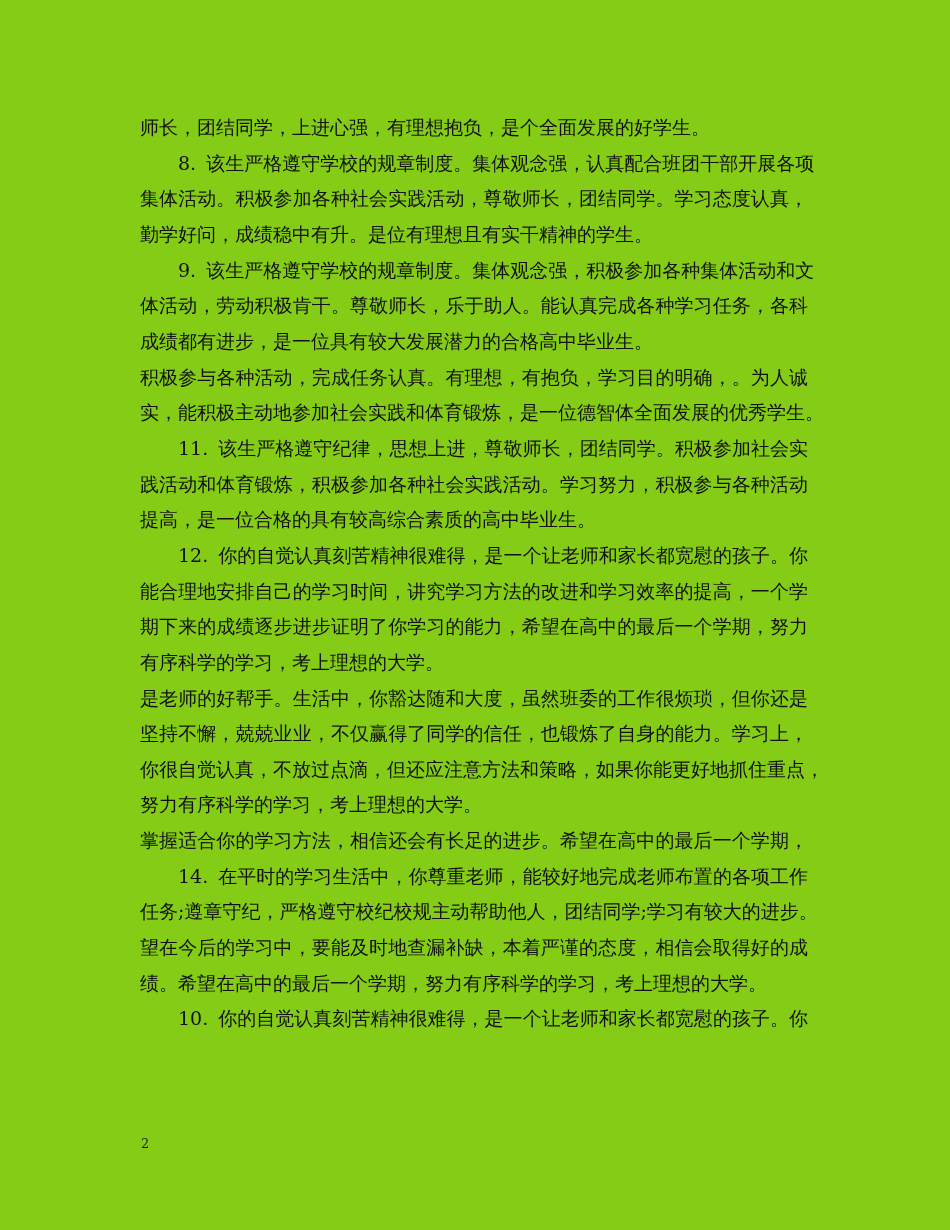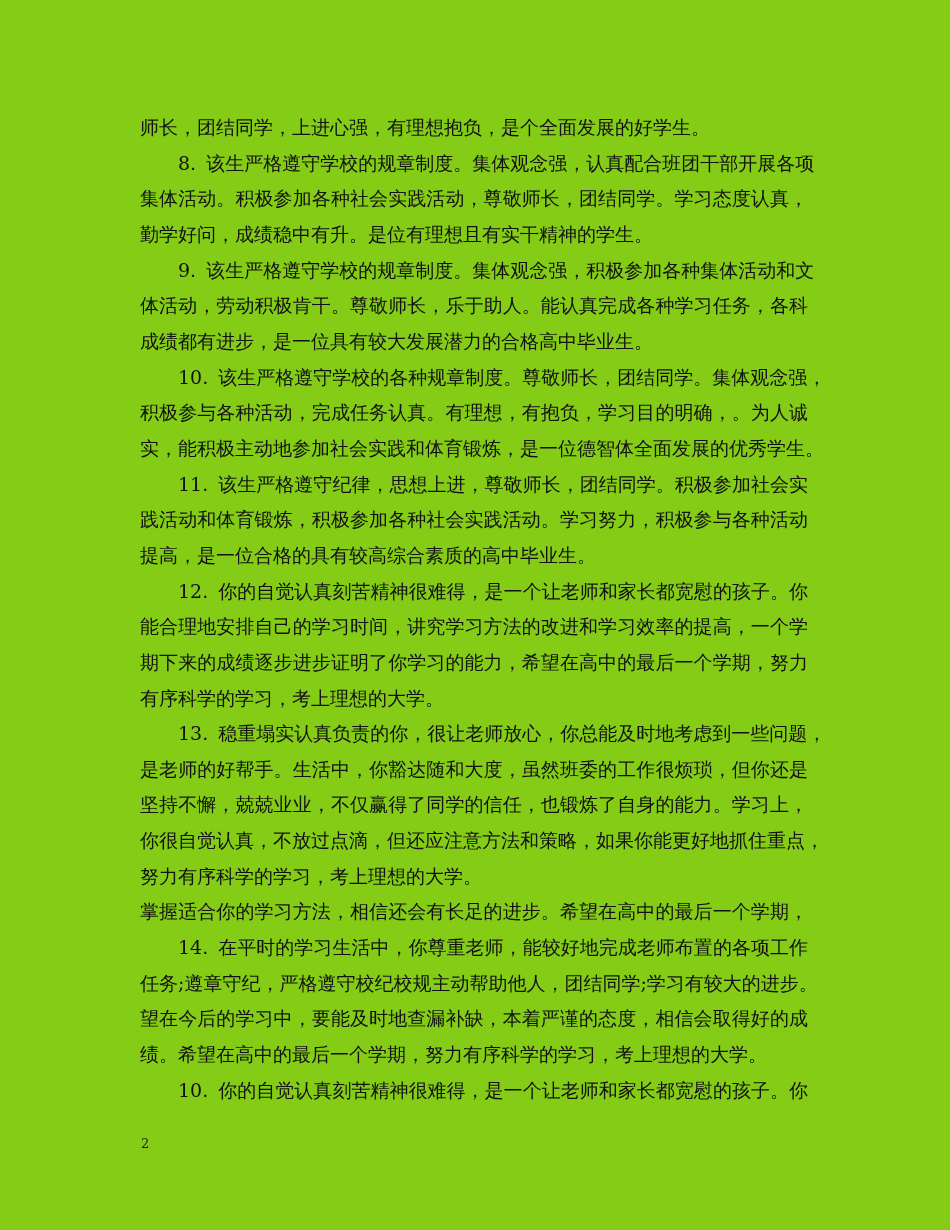--- a/index.html
+++ b/index.html
@@ -54,40 +54,38 @@
       <div class="line">勤学好问，成绩稳中有升。是位有理想且有实干精神的学生。</div>
     </div>
 
     <div class="paragraph">
       <div class="line full indent"><span class="num">9.</span><span>该生严格遵守学校的规章制度。集体观念强，积极参加各种集体活动和文</span></div>
       <div class="line full">体活动，劳动积极肯干。尊敬师长，乐于助人。能认真完成各种学习任务，各科</div>
       <div class="line">成绩都有进步，是一位具有较大发展潜力的合格高中毕业生。</div>
     </div>
 
     <div class="paragraph">
-      <div class="line full indent"><span class="num">10.</span><span>该生严格遵守学校的各种规章制度。尊敬师长，团结同学。集体观念强，</span></div>
       <div class="line full">积极参与各种活动，完成任务认真。有理想，有抱负，学习目的明确，。为人诚</div>
       <div class="line">实，能积极主动地参加社会实践和体育锻炼，是一位德智体全面发展的优秀学生。</div>
     </div>
 
     <div class="paragraph">
       <div class="line full indent"><span class="num">11.</span><span>该生严格遵守纪律，思想上进，尊敬师长，团结同学。积极参加社会实</span></div>
       <div class="line full">践活动和体育锻炼，积极参加各种社会实践活动。学习努力，积极参与各种活动</div>
       <div class="line">提高，是一位合格的具有较高综合素质的高中毕业生。</div>
     </div>
 
     <div class="paragraph">
       <div class="line full indent"><span class="num">12.</span><span>你的自觉认真刻苦精神很难得，是一个让老师和家长都宽慰的孩子。你</span></div>
       <div class="line full">能合理地安排自己的学习时间，讲究学习方法的改进和学习效率的提高，一个学</div>
       <div class="line full">期下来的成绩逐步进步证明了你学习的能力，希望在高中的最后一个学期，努力</div>
       <div class="line">有序科学的学习，考上理想的大学。</div>
     </div>
 
     <div class="paragraph">
-      <div class="line full indent"><span class="num">13.</span><span>稳重塌实认真负责的你，很让老师放心，你总能及时地考虑到一些问题，</span></div>
       <div class="line full">是老师的好帮手。生活中，你豁达随和大度，虽然班委的工作很烦琐，但你还是</div>
       <div class="line full">坚持不懈，兢兢业业，不仅赢得了同学的信任，也锻炼了自身的能力。学习上，</div>
       <div class="line full">你很自觉认真，不放过点滴，但还应注意方法和策略，如果你能更好地抓住重点，</div>
       <div class="line">努力有序科学的学习，考上理想的大学。</div>
       <div class="line full">掌握适合你的学习方法，相信还会有长足的进步。希望在高中的最后一个学期，</div>
     </div>
 
     <div class="paragraph">
       <div class="line full indent"><span class="num">14.</span><span>在平时的学习生活中，你尊重老师，能较好地完成老师布置的各项工作</span></div>
       <div class="line">任务;遵章守纪，严格遵守校纪校规主动帮助他人，团结同学;学习有较大的进步。</div>

